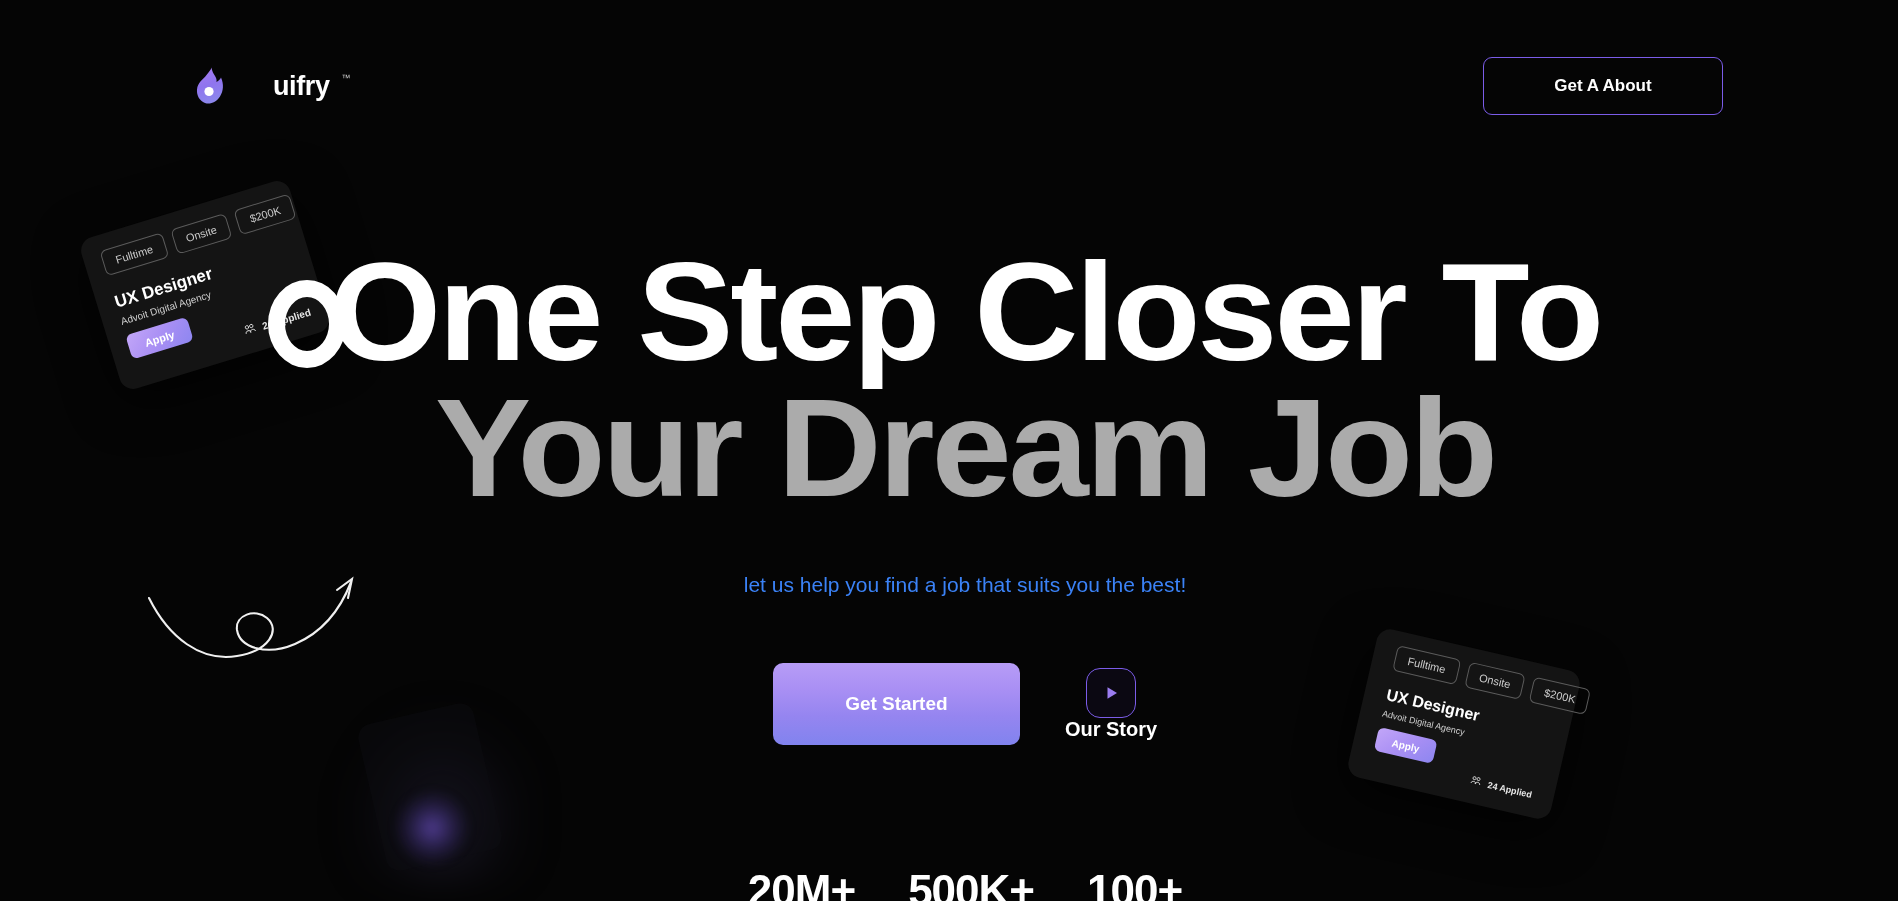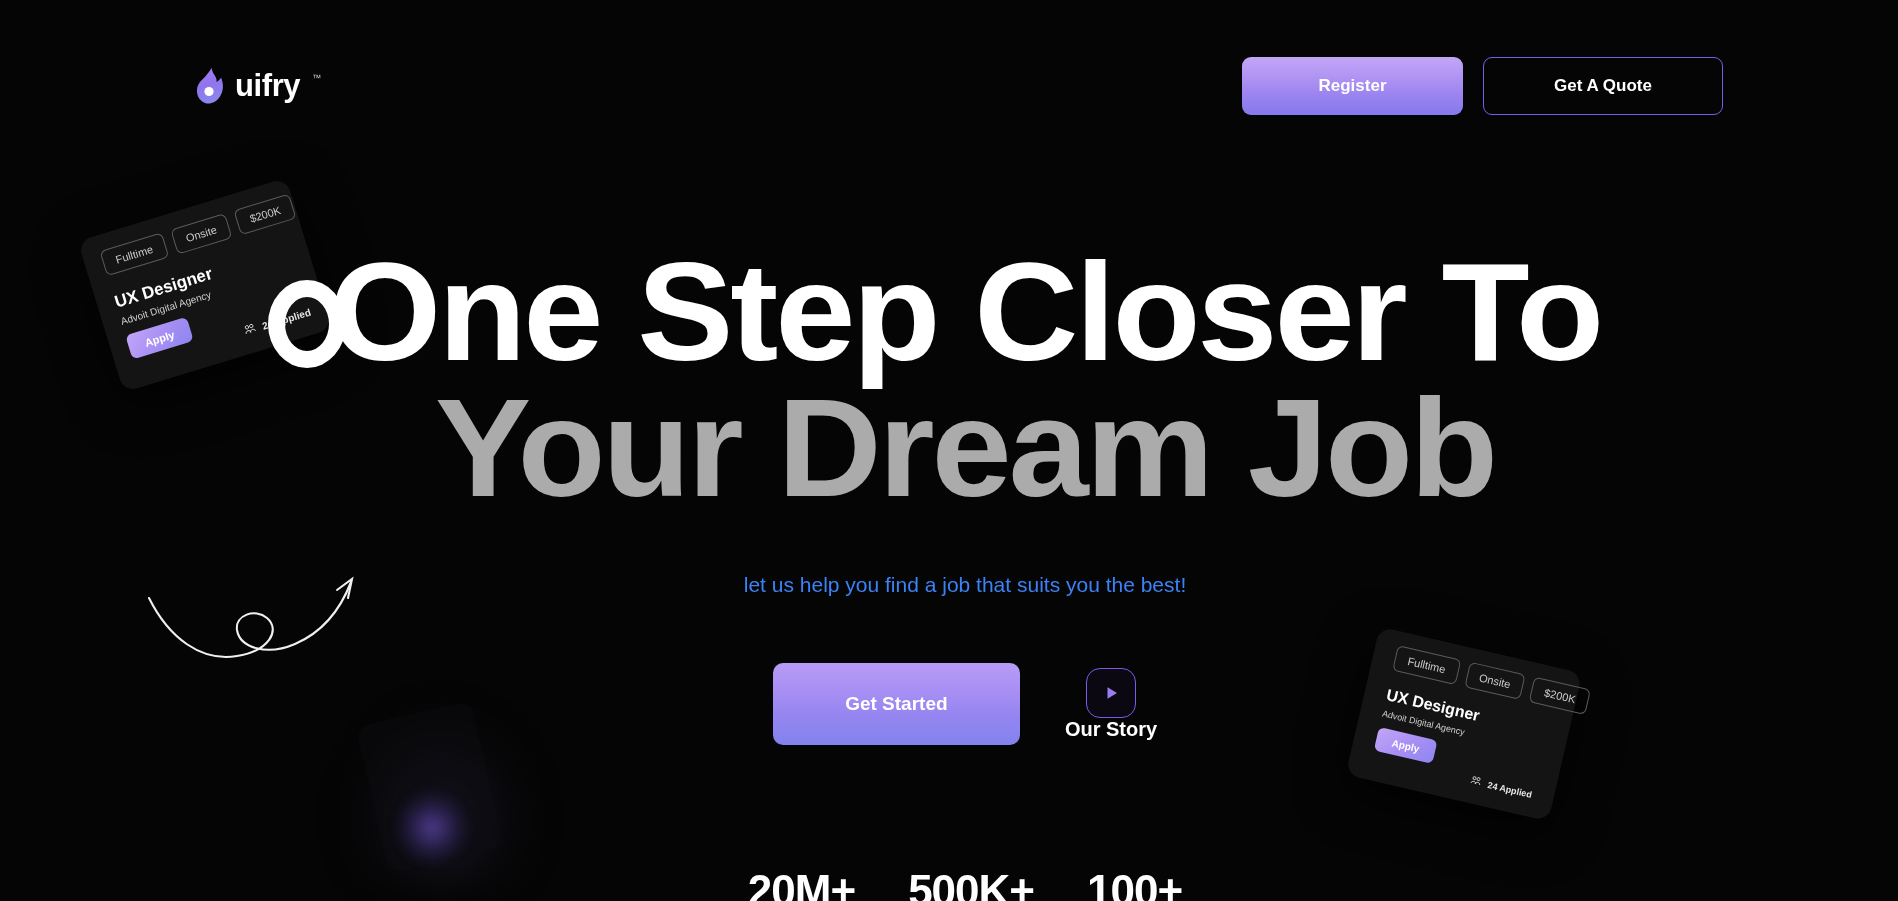--- a/index.html
+++ b/index.html
@@ -12,21 +12,21 @@
   }
   .page { position:relative; width:1898px; height:901px; background:#050505; overflow:hidden; }
 
   
   .header {
     position:absolute; top:50px; left:0; width:1898px; height:72px;
     display:flex; align-items:center;
   }
   .brand { position:absolute; left:196px; display:flex; align-items:center; gap:11px; }
   .brand-mark { width:28px; height:38px; position:relative; }
-  .brand-name { font-size:31px; font-weight:700; color:#ffffff; letter-spacing:-0.4px; }
+  .brand-name { font-size:27px; font-weight:700; color:#ffffff; letter-spacing:-0.4px;margin-left:38px; }
   .brand-tm { font-size:9px; color:#cfcfcf; align-self:flex-start; margin-top:6px; margin-left:1px; }
 
   .nav { position:absolute; left:390px; display:flex; align-items:center; gap:41px; }
   .nav a { font-size:17px; color:#ffffff; text-decoration:none; font-weight:400; }
   .nav a.active { color:#7b5ce8; }
 
   .header-actions { position:absolute; right:175px; display:flex; align-items:center; gap:20px; }
   .btn-register {
     width:221px; height:58px; border:none; border-radius:9px;
     background:linear-gradient(to bottom,#c3a5f7 0%,#b094f3 35%,#9b84ef 65%,#8579ec 100%);
@@ -229,22 +229,21 @@
           <path d="M15.5 0.5 C16.5 8 21.5 9.5 20.5 15 C24 13 25 10.5 25 10.5 C28 17 27.5 24 24 29.5 C20.5 35 14 38 9 36 C3.5 33.8 0.5 28.5 1 22.5 C1.6 15.5 7 12.5 10.5 8 C13.5 4.2 15.2 2.4 15.5 0.5 Z" fill="url(#flameGrad)"></path>
           <circle cx="13" cy="24.5" r="4.6" fill="#ffffff"></circle>
         </svg>
       </span>
       <span class="brand-name">uifry</span>
       <span class="brand-tm">™</span>
     </div>
 
 
     <div class="header-actions">
-      <button class="btn-register">Register</button>
-      <button class="btn-quote">Get A Quote</button>
+      <button class="btn-quote">Get A About</button>
     </div>
   </div>
 
   <div class="hero">
     <h1 class="hero-title">
       <span class="line-1">One Step Closer To</span>
       <span class="line-2">Your Dream Job</span>
     </h1>
 
     <p class="hero-sub">let us help you find a job that suits you the best!</p>

